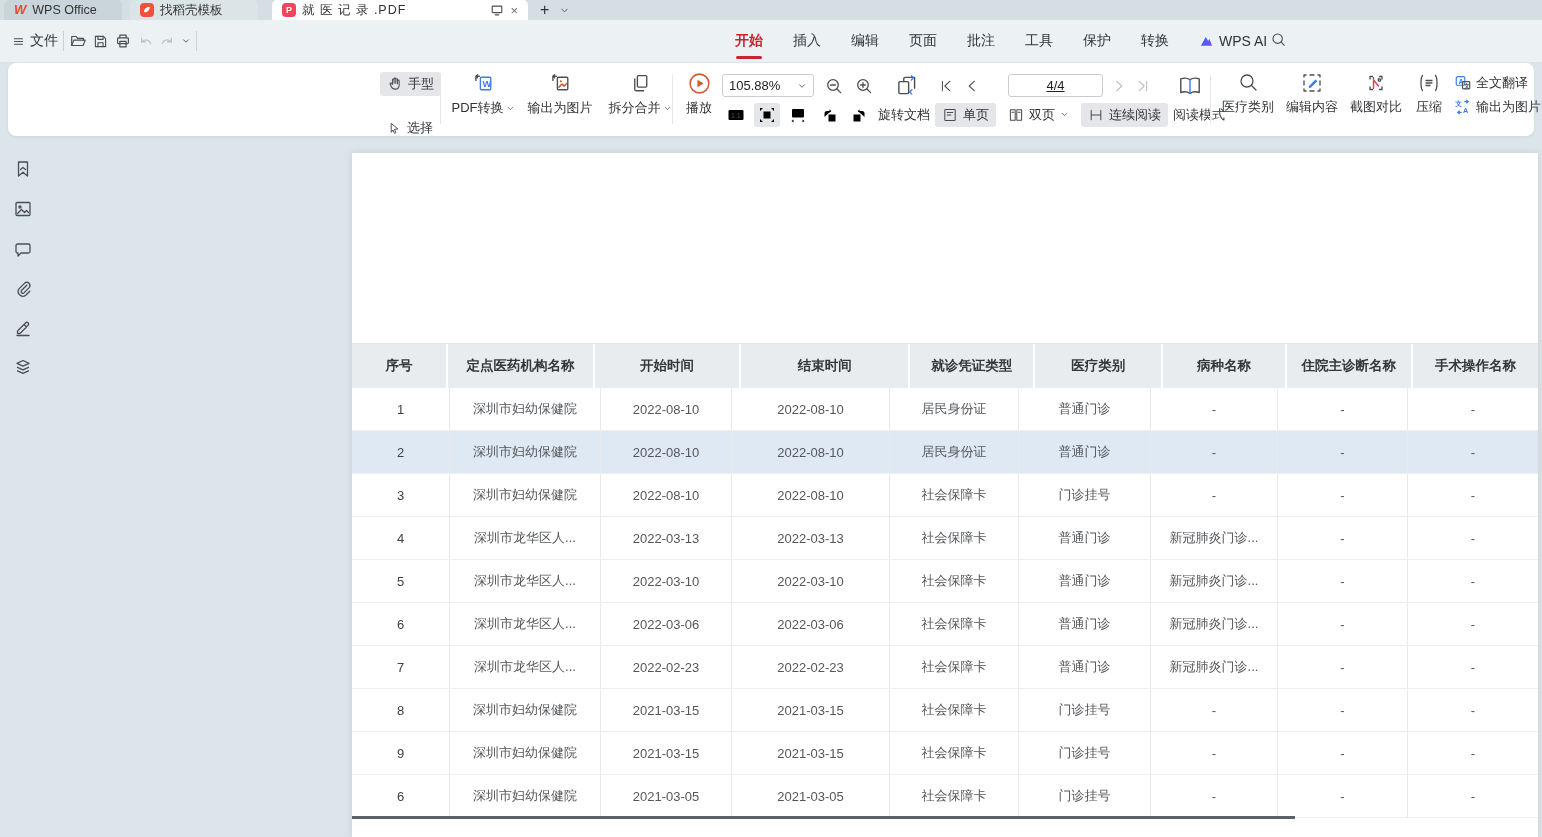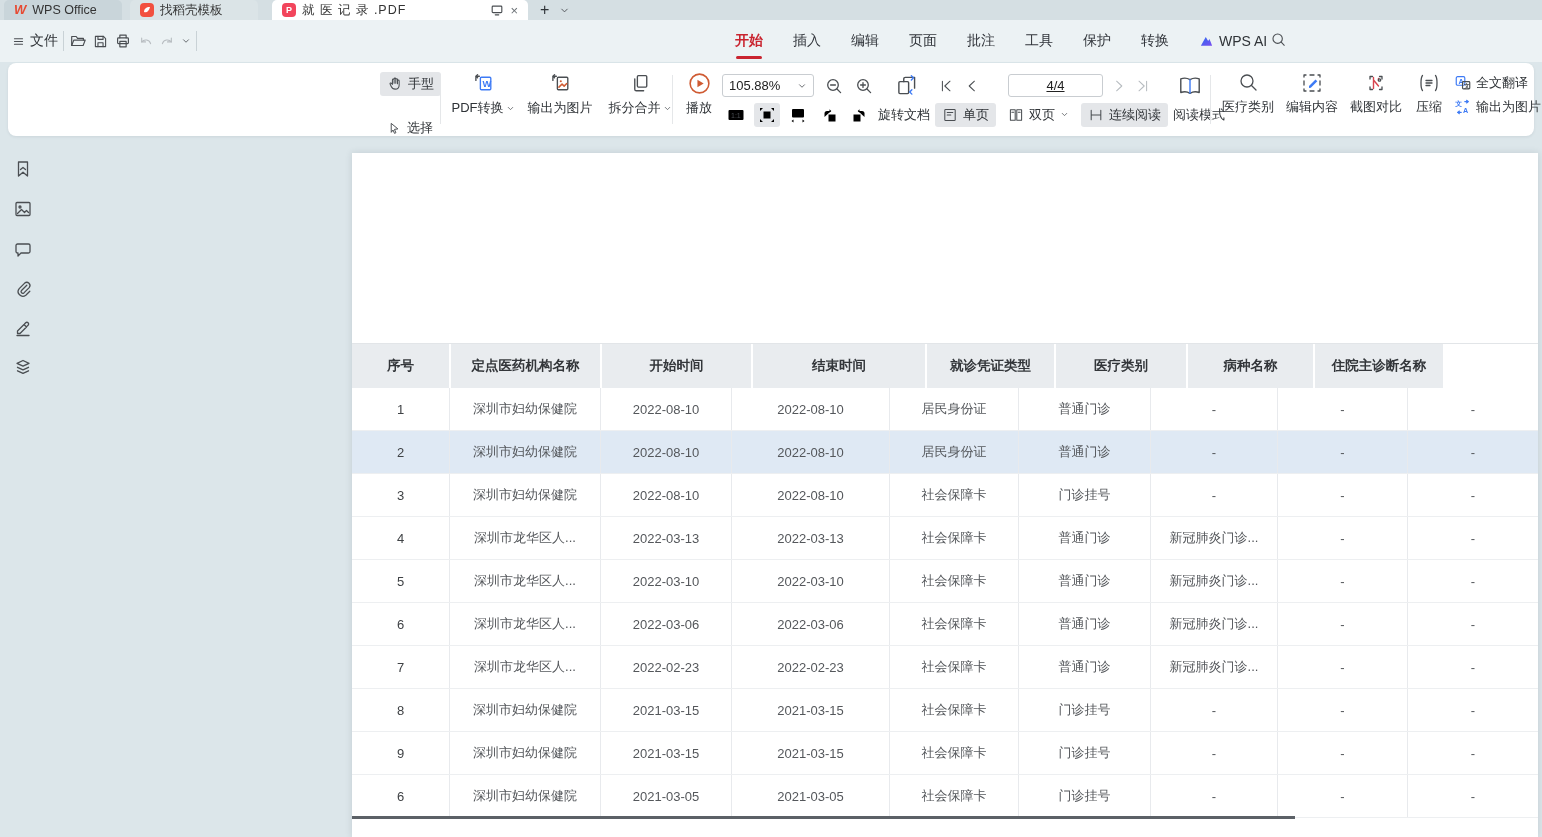--- a/index.html
+++ b/index.html
@@ -528,20 +528,21 @@
   <div class="dtable">
     <div class="thead">
         <div class="th" style="width: 97px;">序号</div>
         <div class="th" style="width: 151px;">定点医药机构名称</div>
         <div class="th" style="width: 151px;">开始时间</div>
         <div class="th" style="width: 174px;">结束时间</div>
         <div class="th" style="width: 129px;">就诊凭证类型</div>
         <div class="th" style="width: 132px;">医疗类别</div>
         <div class="th" style="width: 127px;">病种名称</div>
         <div class="th" style="width: 130px;">住院主诊断名称</div>
+        <div class="th" style="width: 131px;">手术操作名称</div>
       </div>
     <div>
         <div class="tr">
           <div class="td" style="width: 97px;">1</div>
           <div class="td" style="width: 151px;">深圳市妇幼保健院</div>
           <div class="td" style="width: 131px;">2022-08-10</div>
           <div class="td" style="width: 158px;">2022-08-10</div>
           <div class="td" style="width: 129px;">居民身份证</div>
           <div class="td" style="width: 132px;">普通门诊</div>
           <div class="td" style="width: 127px;">-</div>

